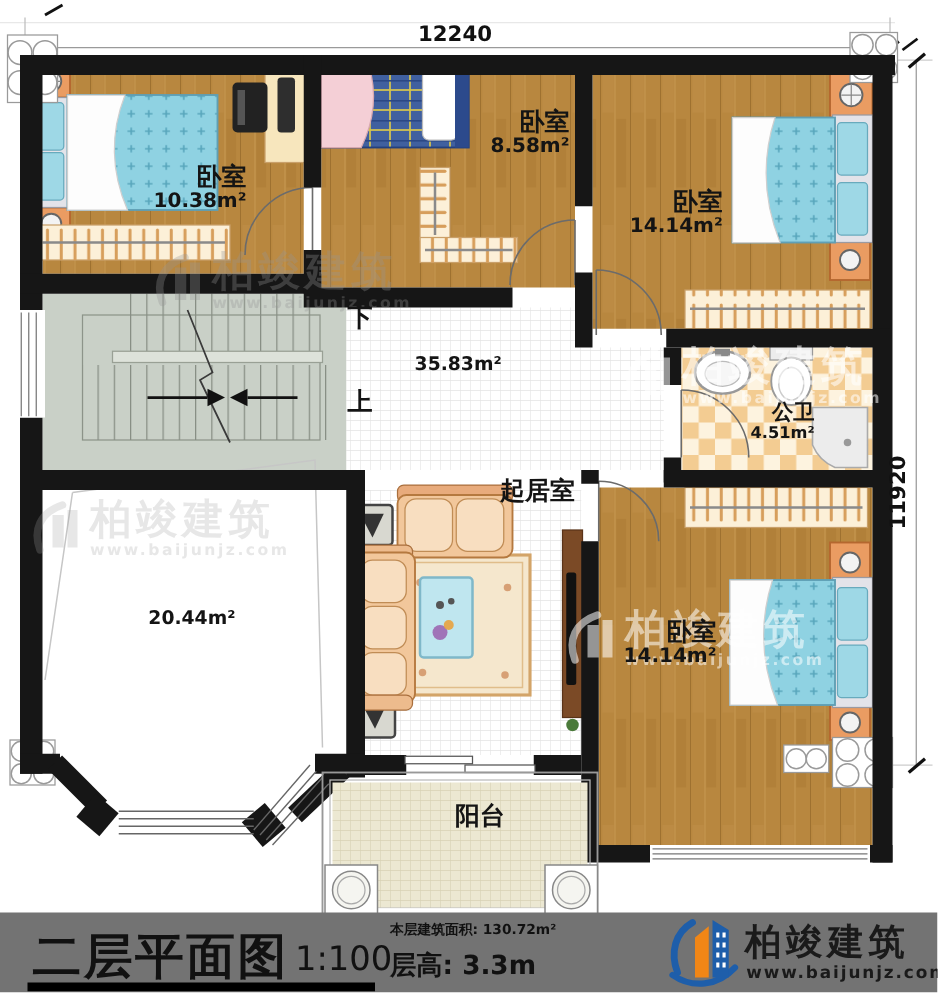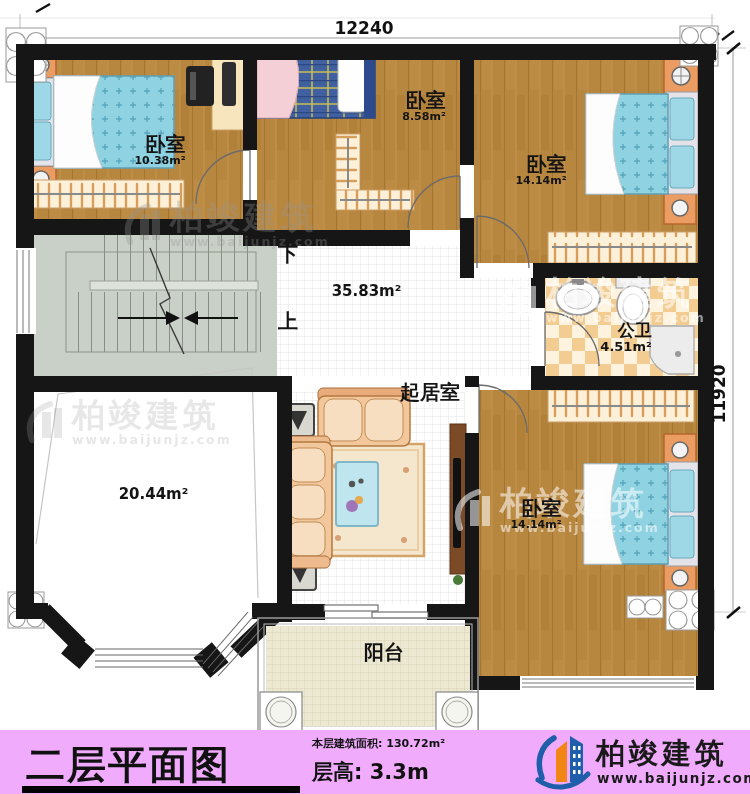--- a/index.html
+++ b/index.html
@@ -3,35 +3,35 @@
 <meta charset="utf-8">
 <style>
   html,body{margin:0;padding:0;}
   body{width:750px;height:794px;position:relative;background:#fff;overflow:hidden;
        font-family:"DejaVu Sans","Liberation Sans",sans-serif;}
   #stage{position:absolute;inset:0;}
   svg{display:block;}
   .lbl{position:absolute;transform:translate(-50%,-50%);font-weight:bold;color:#141414;
        text-align:right;white-space:nowrap;line-height:1.12;}
   .lbl .nm{font-size:20px;display:block;}
-  .lbl .ar{font-size:11px;display:block;}
+  .lbl .ar{font-size:16px;display:block;}
   .lbl-sm .nm{font-size:17px;}
   .lbl-sm .ar{font-size:13px;}
   .one{font-size:15px;font-weight:bold;margin-left:23px;}
   .big-cn{font-size:20px;font-weight:bold;}
   .dim{position:absolute;font-size:17px;font-weight:bold;color:#111;transform:translate(-50%,-50%);}
   .dim-v{transform:translate(-50%,-50%) rotate(-90deg);}
   .wm{position:absolute;display:flex;align-items:center;gap:8px;font-weight:bold;pointer-events:none;}
   .wm .t1{font-size:33px;letter-spacing:4px;line-height:1;}
   .wm .t2{font-size:12.5px;letter-spacing:2px;line-height:1.4;}
   .wm-gray{color:rgba(150,150,150,0.32);}
   .wm-gray2{color:rgba(160,160,160,0.25);}
   .wm-light{color:rgba(255,255,255,0.55);}
   
-  #titleblock{position:absolute;left:0;top:730px;width:750px;height:64px;background:#f0abfc;}
+  #titleblock{position:absolute;left:0;top:730px;width:750px;height:64px;background:#737373;}
   #fp-title{position:absolute;left:26px;top:8px;font-size:39px;font-weight:bold;color:#111;letter-spacing:2px;}
   #fp-scale{position:absolute;left:236px;top:22px;font-size:27px;color:#111;}
   #title-bar{position:absolute;left:22px;top:56px;width:278px;height:7px;background:#000;}
   #fp-info{position:absolute;left:312px;top:6px;color:#111;}
   #fp-info .l1{font-size:11px;font-weight:bold;margin-bottom:7px;}
   #fp-info .l2{font-size:21px;font-weight:bold;}
   #brand{position:absolute;left:534px;top:4px;width:216px;height:58px;}
   #brand-name{position:absolute;left:62px;top:0;font-size:29px;font-weight:900;color:#1a1a1a;letter-spacing:4px;}
   #brand-url{position:absolute;left:63px;top:36px;font-size:13.5px;font-weight:bold;color:#1a1a1a;letter-spacing:1.5px;}
 </style>
@@ -422,20 +422,21 @@
 </div>
 <div class="lbl" style="left:288px;top:254px;">
   <span class="big-cn">下</span>
 </div>
 <div class="lbl" style="left:288px;top:321px;">
   <span class="big-cn">上</span>
 </div>
 
 <div id="titleblock">
   <div id="fp-title">二层平面图</div>
+  <div id="fp-scale">1:100</div>
   <div id="title-bar"></div>
   <div id="fp-info">
     <div class="l1">本层建筑面积: 130.72m²</div>
     <div class="l2">层高: 3.3m</div>
   </div>
   <div id="brand">
     <svg width="58" height="56" viewBox="0 0 58 56">
       <path d="M20,4 C6,12 2,28 8,44" stroke="#1e5eaa" stroke-width="5.5" fill="none" stroke-linecap="round"></path>
       <path d="M4,46 C20,57 40,55 54,40" stroke="#1e5eaa" stroke-width="5" fill="none" stroke-linecap="round"></path>
       <polygon points="22,16 33,7 33,48 22,48" fill="#f18616"></polygon>

